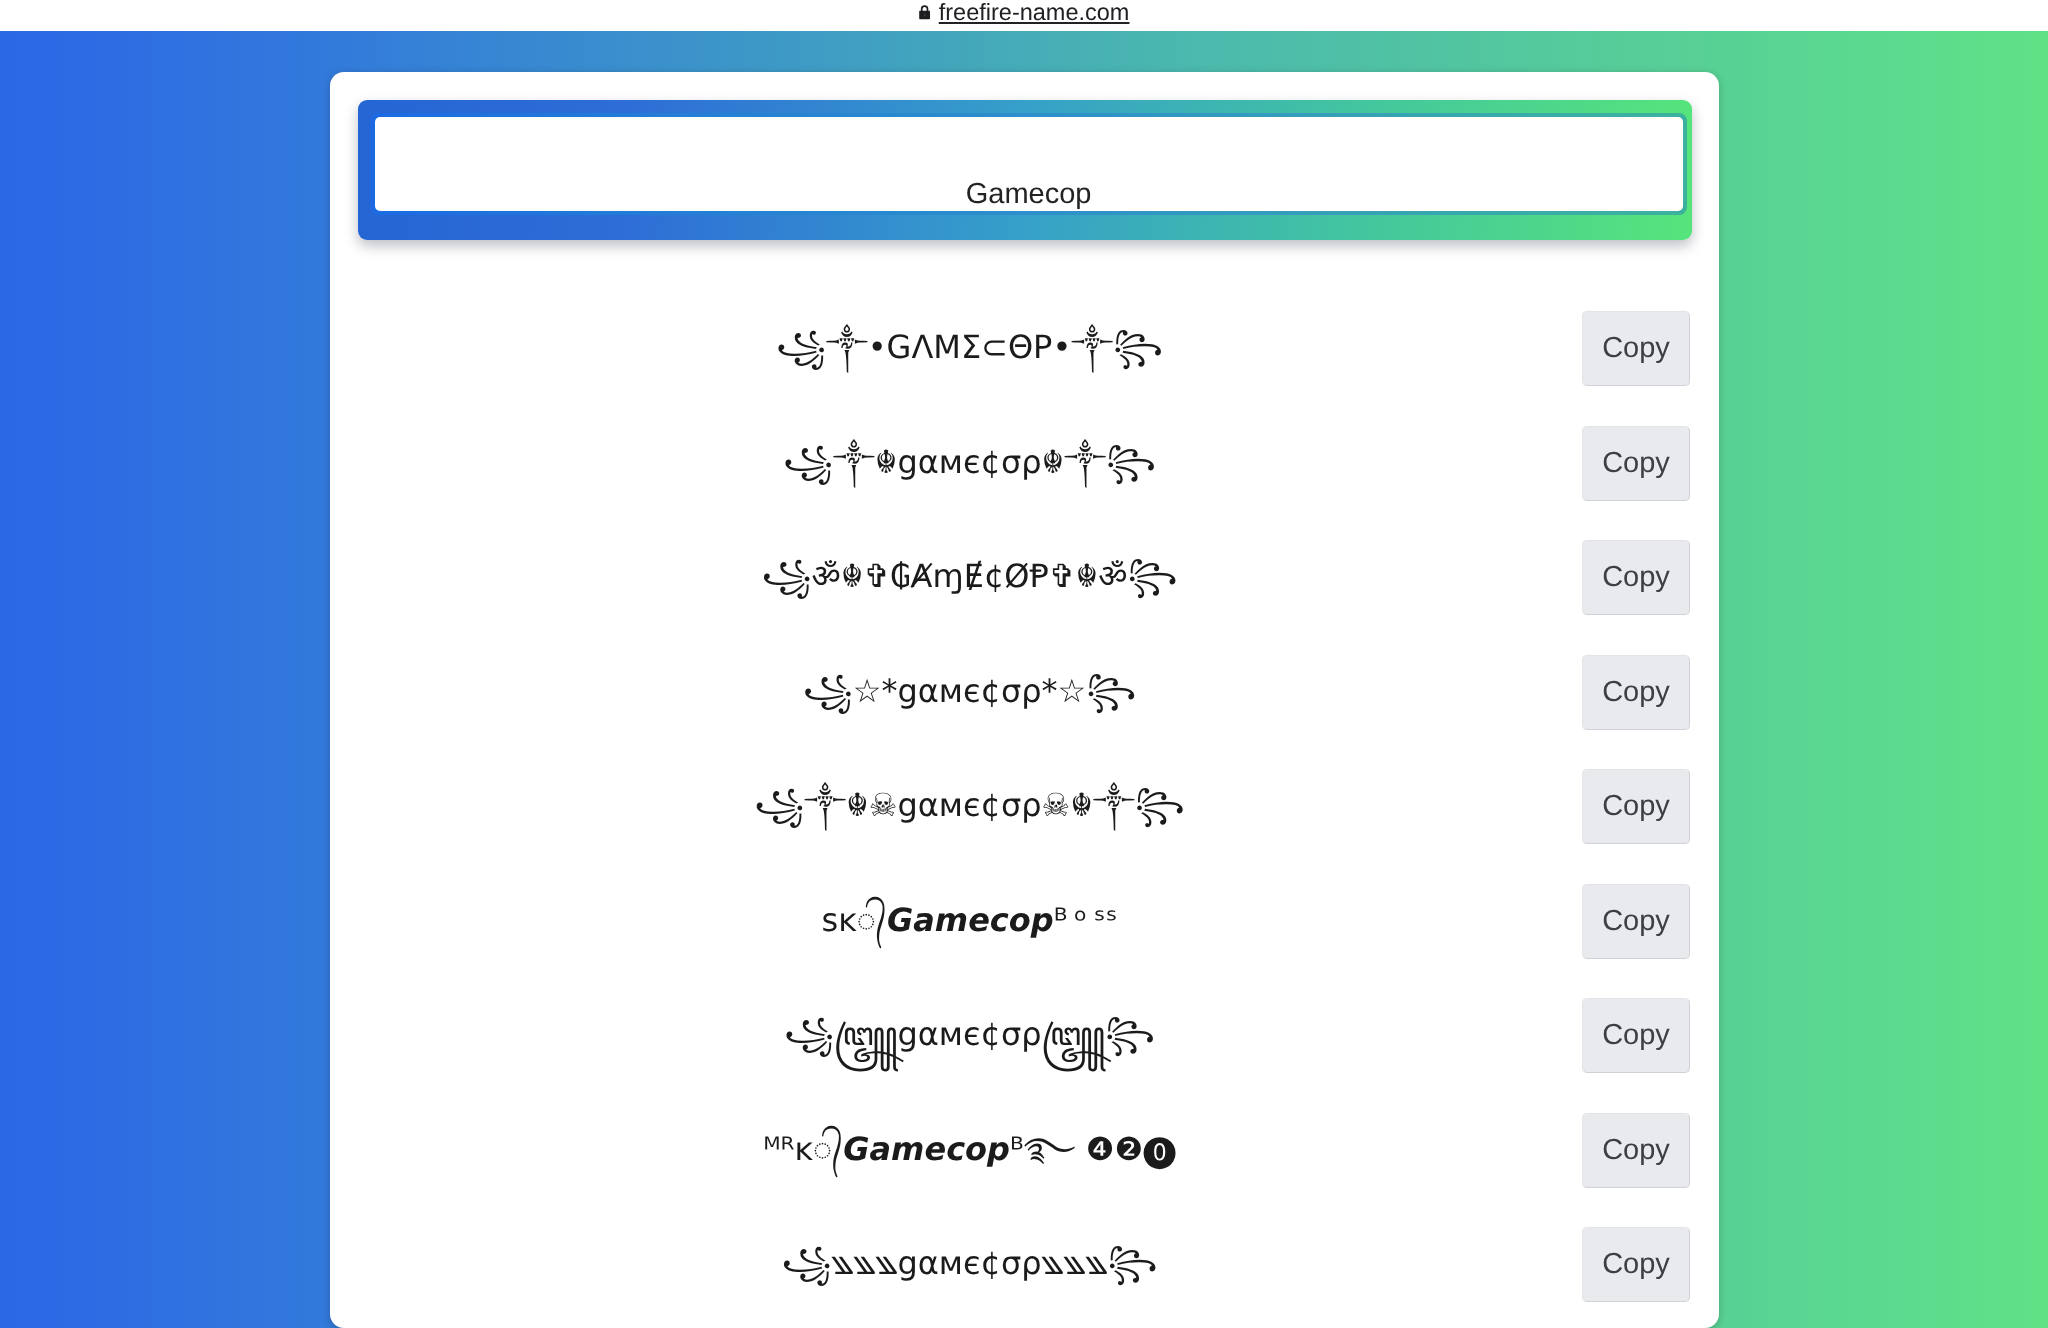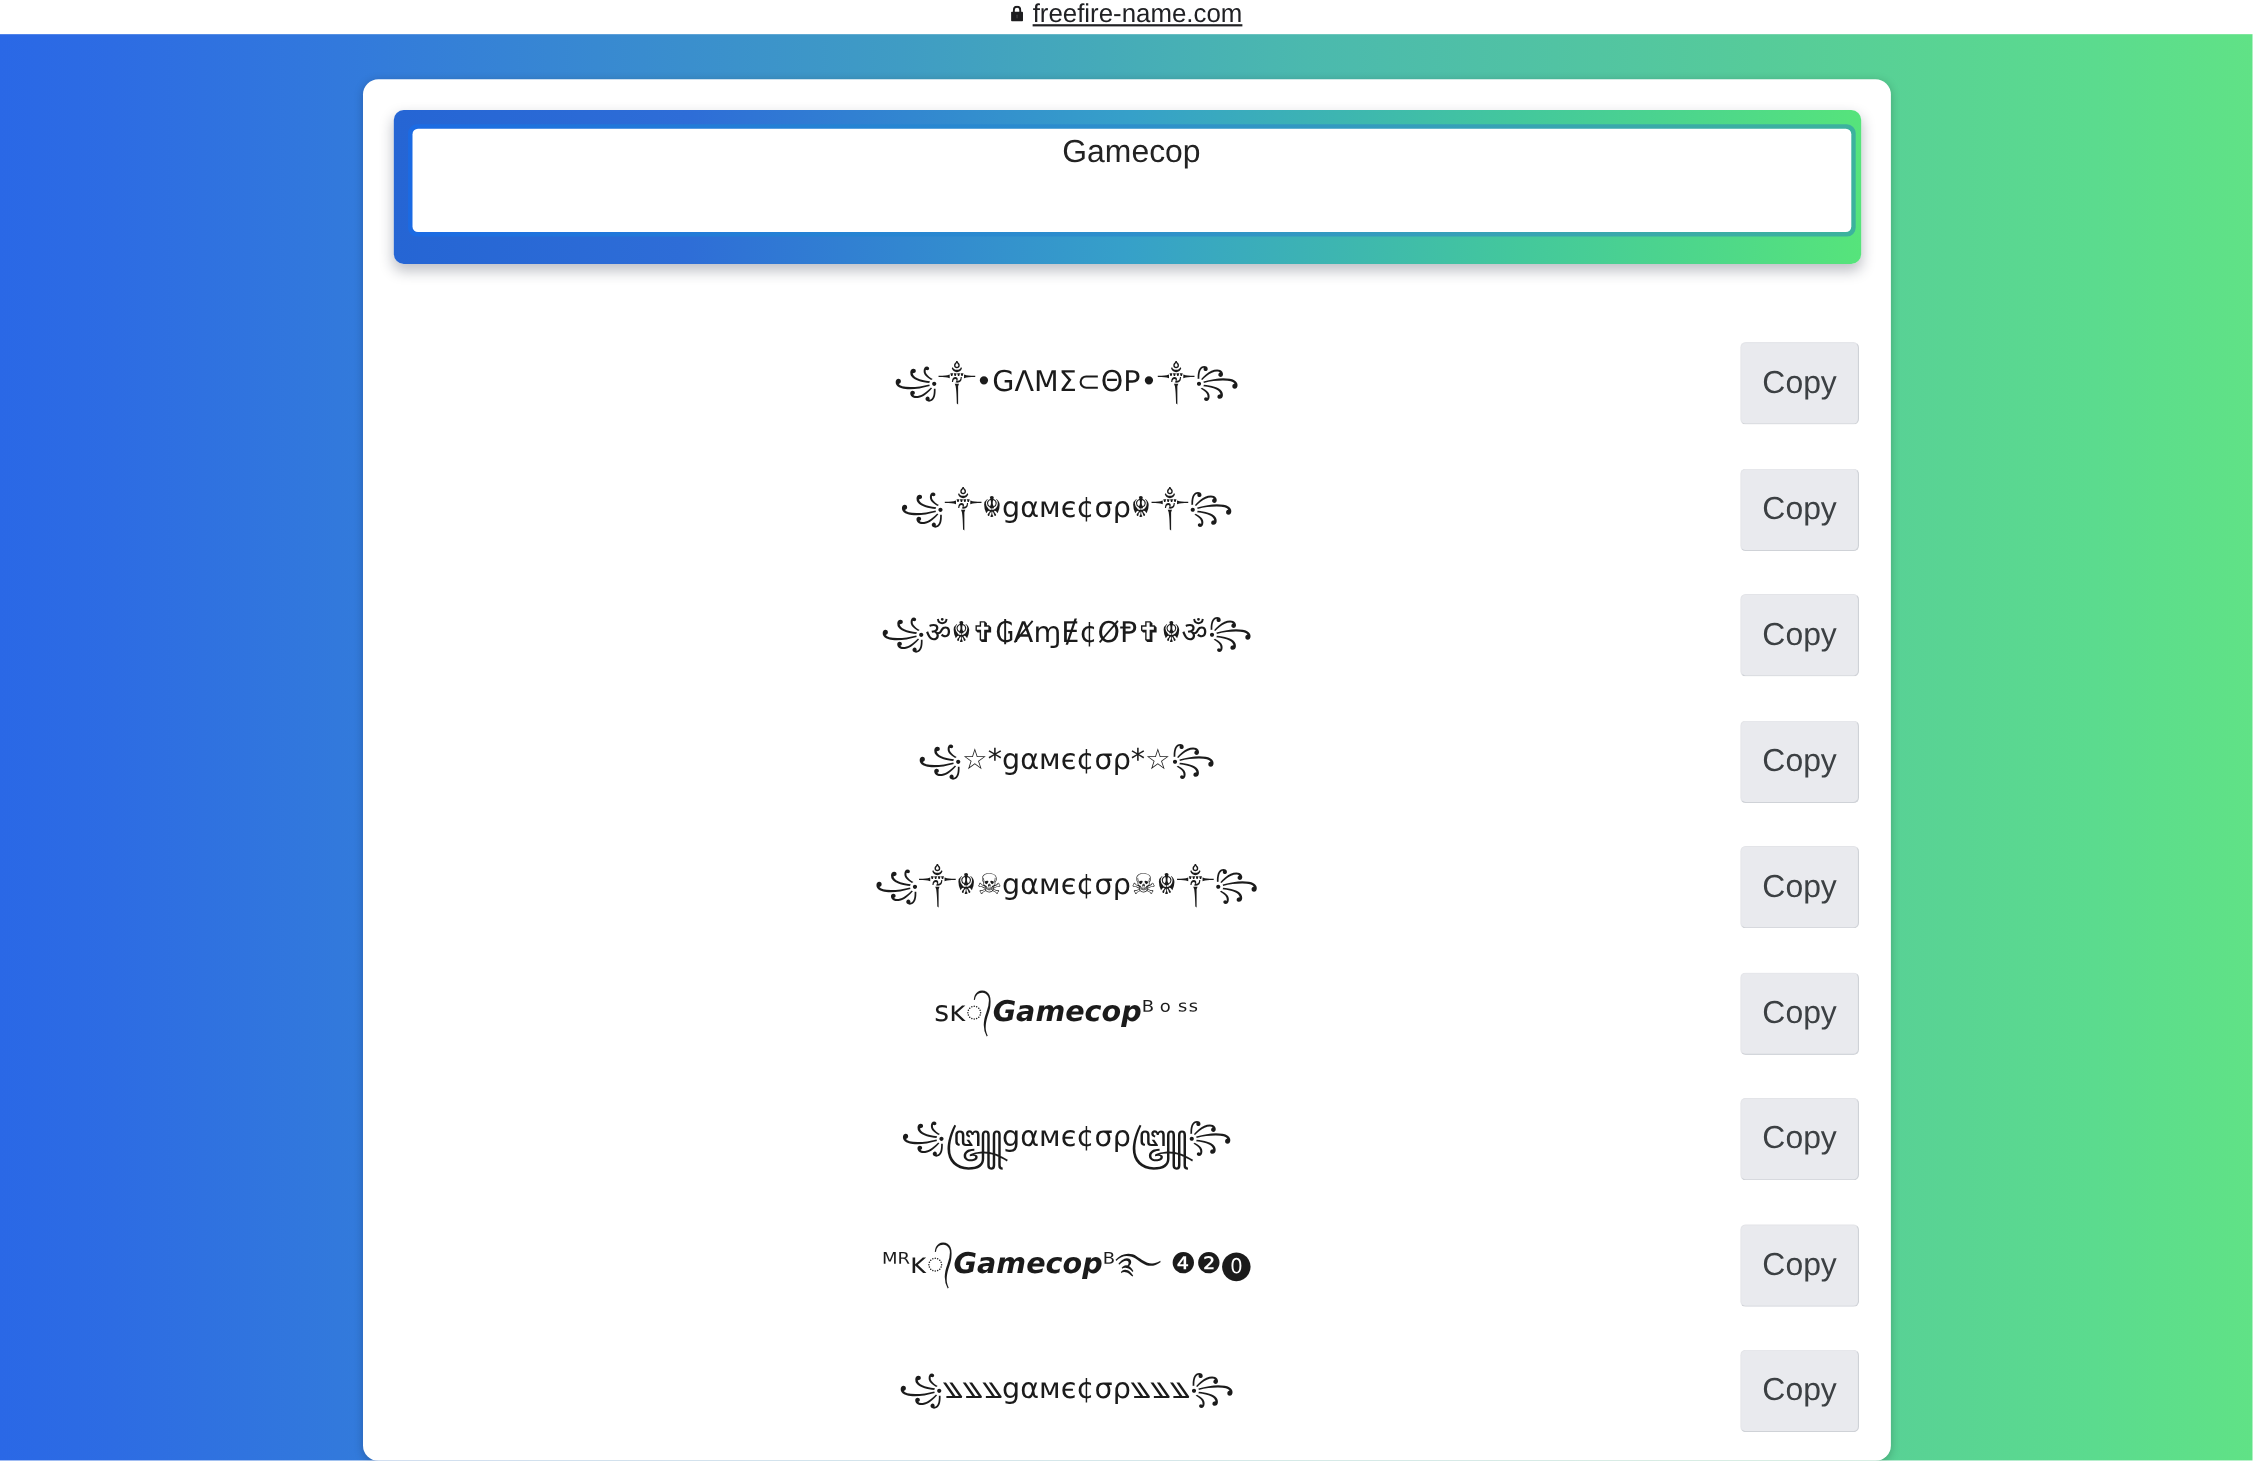--- a/index.html
+++ b/index.html
@@ -10,25 +10,25 @@
 .urlrow{display:flex;align-items:center;gap:9px;}
 .lock{width:11.2px;height:14.5px;display:block;margin-top:1px;}
 .urltext{font-size:23.5px;color:#202124;letter-spacing:0;text-decoration:underline;}
 .card{position:absolute;left:330px;top:72px;width:1389px;height:1256px;background:#fff;border-radius:14px;box-shadow:0 2px 9px rgba(0,0,0,.22);}
 .gradbox{position:absolute;left:28px;top:28px;width:1334px;height:140px;border-radius:9px;
   background:linear-gradient(92deg,#2565d4 0%,#2e6dd7 20%,#36a0c9 50%,#43c79d 76%,#56e47b 100%);
   box-shadow:0 6px 13px rgba(20,30,50,.28);}
 .inputframe{position:absolute;left:12.6px;top:13.3px;width:1316px;height:101.3px;border-radius:8px;
   background:linear-gradient(90deg,#1b6ae3 0%,#1f74dc 10%,#2583d3 30%,#2d8fcb 50%,#359ebb 70%,#3bada4 90%,#3cb29d 100%);
   box-sizing:border-box;padding:4px;}
-.inputbox{width:100%;height:100%;background:#fff;border-radius:5px;display:flex;align-items:flex-start;justify-content:center;box-sizing:border-box;}
+.inputbox{width:100%;height:100%;background:#fff;border-radius:5px;display:flex;align-items:flex-end;justify-content:center;box-sizing:border-box;}
 .inputval{font-size:29px;color:#232323;display:block;margin-top:5px;}
 .rows{position:absolute;left:0;top:225px;width:1389px;}
 .row{height:114.5px;position:relative;}
-.namecell{position:absolute;left:0;top:0;width:1279px;height:114.5px;display:flex;align-items:center;justify-content:center;font-size:26px;color:#1b1b1b;font-family:"DejaVu Sans",sans-serif;line-height:1;margin-top:-7px;}
+.namecell{position:absolute;left:0;top:0;width:1279px;height:114.5px;display:flex;align-items:center;justify-content:center;font-size:32px;color:#1b1b1b;font-family:"DejaVu Sans",sans-serif;line-height:1;margin-top:-7px;}
 .copybtn{position:absolute;left:1252px;top:14px;width:108px;height:75px;background:#e9eaee;border:1px solid #e3e4e8;border-right-color:#cfd2d7;border-bottom-color:#cfd2d7;border-radius:5px;font-size:29px;color:#3c4043;display:flex;align-items:center;justify-content:center;box-sizing:border-box;}
 </style>
 </head>
 <body>
 
 <div class="page">
   <div class="bg"></div>
   <div class="urlbar">
     <div class="urlrow">
       <svg class="lock" viewBox="0 0 112 145">

